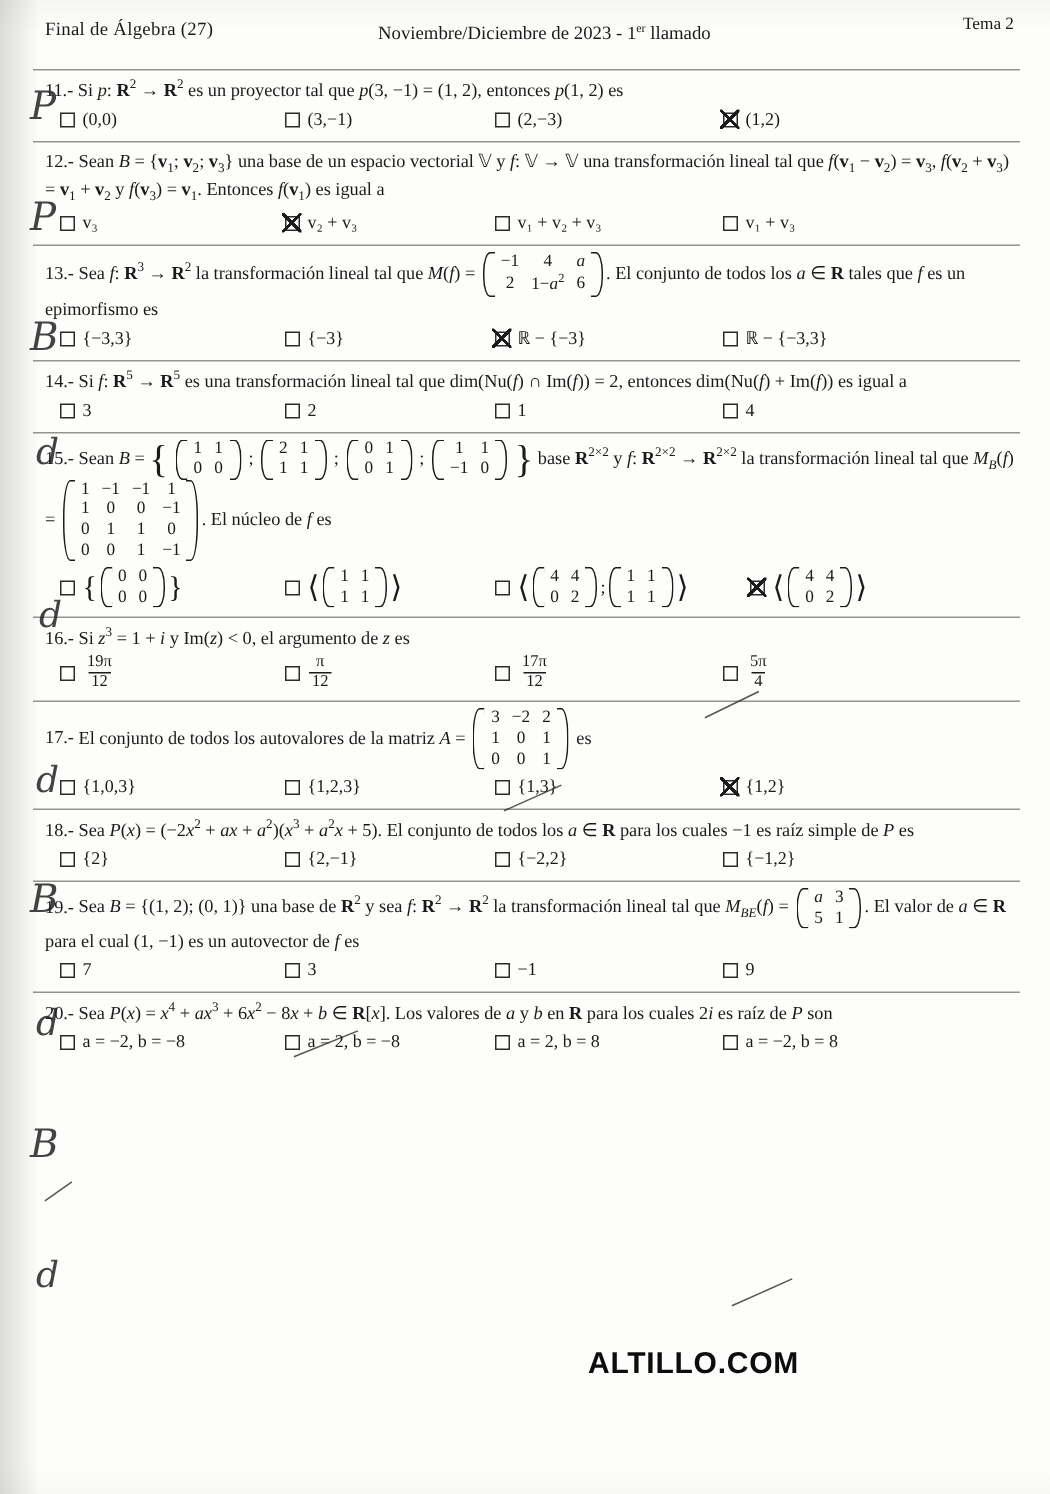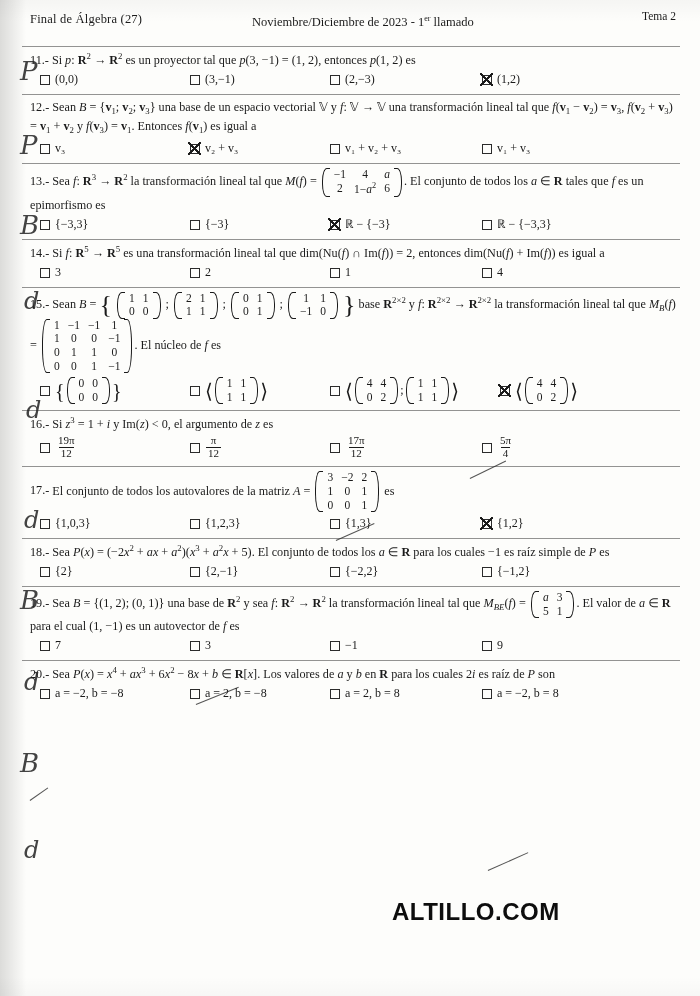--- a/index.html
+++ b/index.html
@@ -173,21 +173,21 @@
     transform-origin: left center;
     z-index: 4;
     opacity: 0.8;
   }
   .watermark {
     position: absolute;
     left: 392px;
     top: 898px;
     font-family: "Liberation Sans", sans-serif;
     font-weight: bold;
-    font-size: 24px;
+    font-size: 20px;
     letter-spacing: 0.5px;
     color: #0d0d0d;
     z-index: 6;
   }
   .edge-shadow {
     position: absolute;
     left: 0; top: 0; bottom: 0;
     width: 26px;
     background: linear-gradient(90deg, rgba(0,0,0,0.10), rgba(0,0,0,0));
     z-index: 3;

